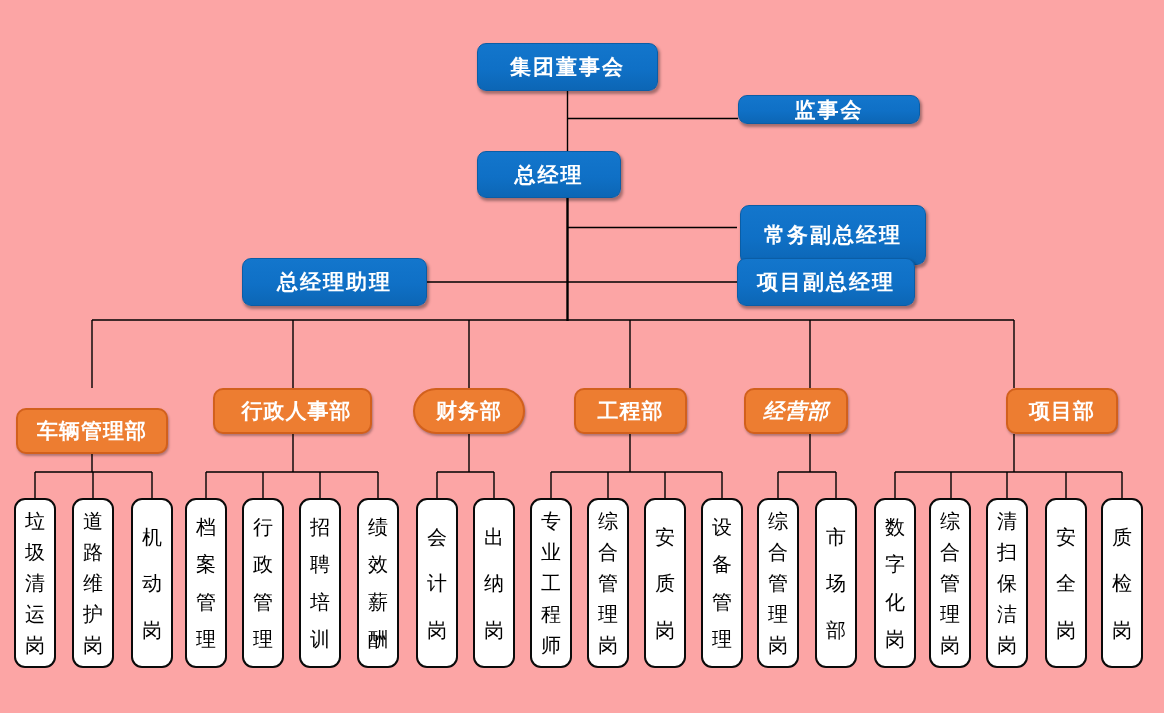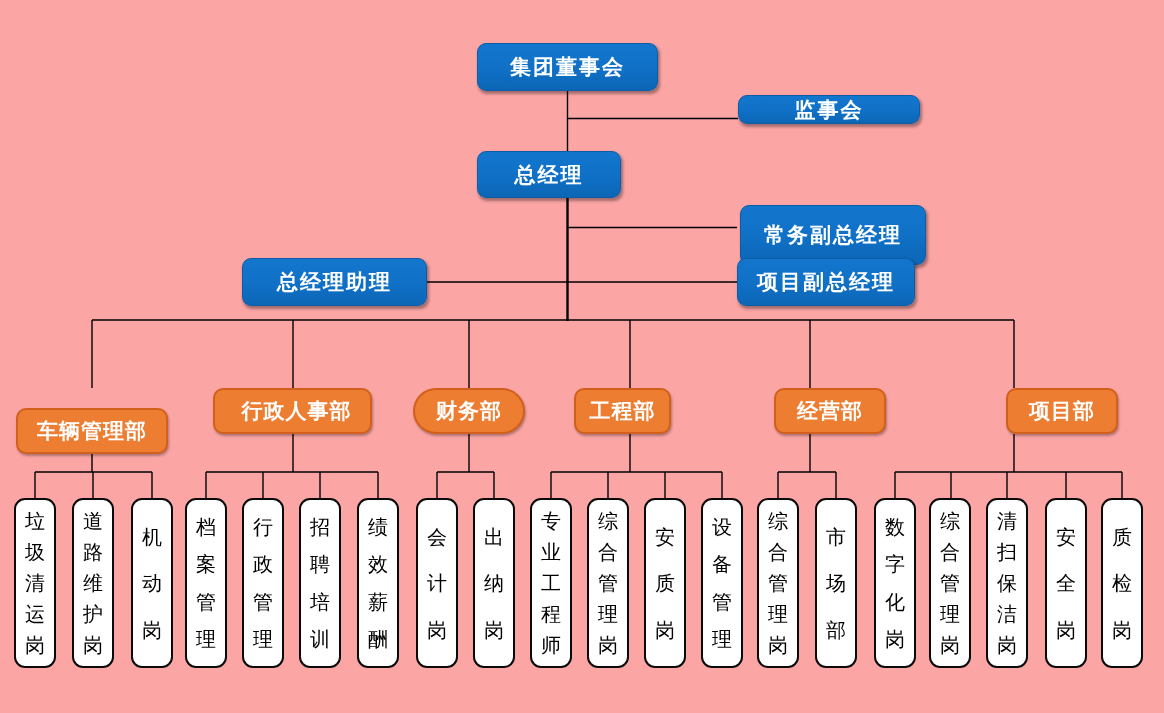--- a/index.html
+++ b/index.html
@@ -151,23 +151,23 @@
   <div class="node exec" style="left:242px; top:258px; width:185px; height:48px;text-align:center;">总经理助理</div>
 
   <div class="node exec" style="left:737px; top:258px; width:178px; height:48px;">项目副总经理</div>
 
   <div class="node dept" style="left:16px;  top:408px; width:152px; height:46px;">车辆管理部</div>
 
   <div class="node dept" style="left:213px; top:388px; width:159px; height:46px;padding-left:8px;">行政人事部</div>
 
   <div class="node dept" style="left:413px; top:388px; width:112px; height:46px;border-radius:23px;">财务部</div>
 
-  <div class="node dept" style="left:574px; top:388px; width:97px; height:46px;">工程部</div>
-
-  <div class="node dept" style="left:774px; top:388px; width:112px; height:46px;">经营部</div>
+  <div class="node dept" style="left:574px; top:388px; width:113px; height:46px;">工程部</div>
+
+  <div class="node dept" style="left:744px; top:388px; width:104px; height:46px;font-style:italic;">经营部</div>
 
   <div class="node dept" style="left:958px; top:388px; width:112px; height:46px;margin-left:48px;">项目部</div>
 
   <div class="node pos vtext" style="left:14px;   top:498px; width:42px; height:170px;">
       <span>垃</span>
       <span>圾</span>
       <span>清</span>
       <span>运</span>
       <span>岗</span>
     </div>

